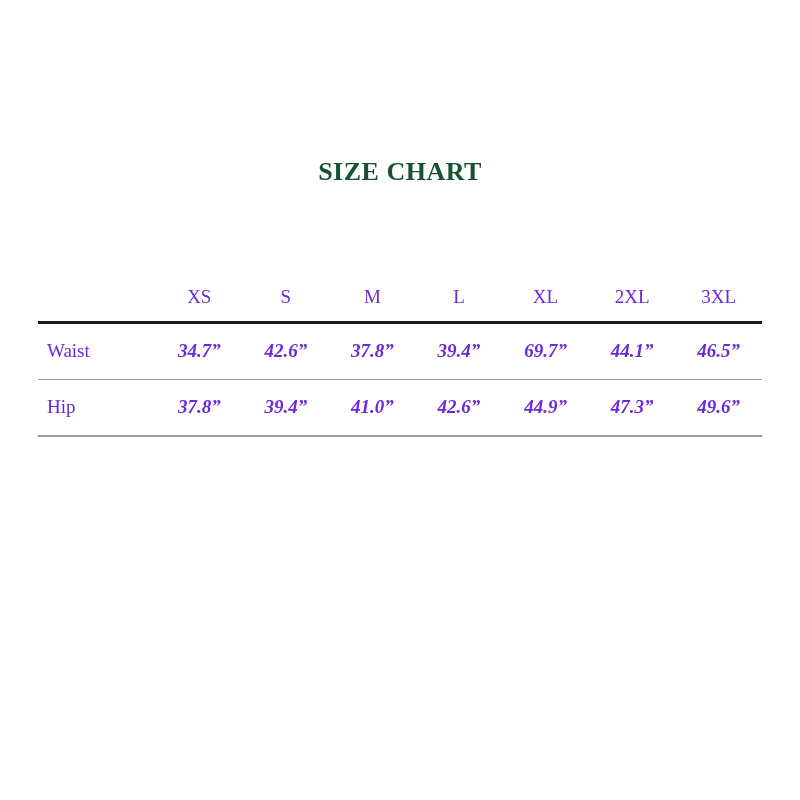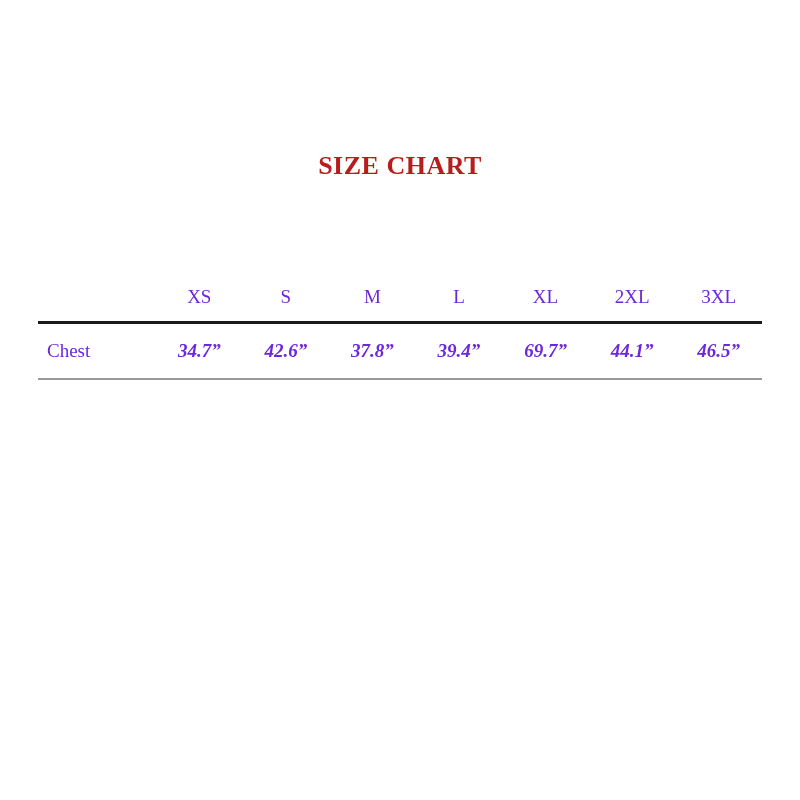--- a/index.html
+++ b/index.html
@@ -10,29 +10,29 @@
   body {
     width: 800px;
     height: 800px;
     position: relative;
     font-family: "Liberation Serif", "DejaVu Serif", serif;
     color: #161616;
     overflow: hidden;
   }
   .title {
     position: absolute;
-    top: 151px;
+    top: 157px;
     left: 0;
     width: 800px;
     margin: 0;
     text-align: center;
     font-size: 26px;
     font-weight: bold;
     letter-spacing: 0.5px;
-    color: #b91c1c;
+    color: #14532d;
   }
   table.size-table {
     position: absolute;
     left: 38px;
     top: 274px;
     width: 724px;
     border-collapse: collapse;
     table-layout: fixed;
   }
   table.size-table col.label-col { width: 118px; }
@@ -92,24 +92,34 @@
           <th>S</th>
           <th>M</th>
           <th>L</th>
           <th>XL</th>
           <th>2XL</th>
           <th>3XL</th>
         </tr>
       </thead>
     <tbody>
         <tr>
-          <th class="row-label">Chest</th>
+          <th class="row-label">Waist</th>
           <td class="value-cell">34.7”</td>
           <td class="value-cell">42.6”</td>
           <td class="value-cell">37.8”</td>
           <td class="value-cell">39.4”</td>
           <td class="value-cell">69.7”</td>
           <td class="value-cell">44.1”</td>
           <td class="value-cell">46.5”</td>
         </tr>
+        <tr>
+          <th class="row-label">Hip</th>
+          <td class="value-cell">37.8”</td>
+          <td class="value-cell">39.4”</td>
+          <td class="value-cell">41.0”</td>
+          <td class="value-cell">42.6”</td>
+          <td class="value-cell">44.9”</td>
+          <td class="value-cell">47.3”</td>
+          <td class="value-cell">49.6”</td>
+        </tr>
       </tbody>
   </table>
 </div>
 
 </body></html>

